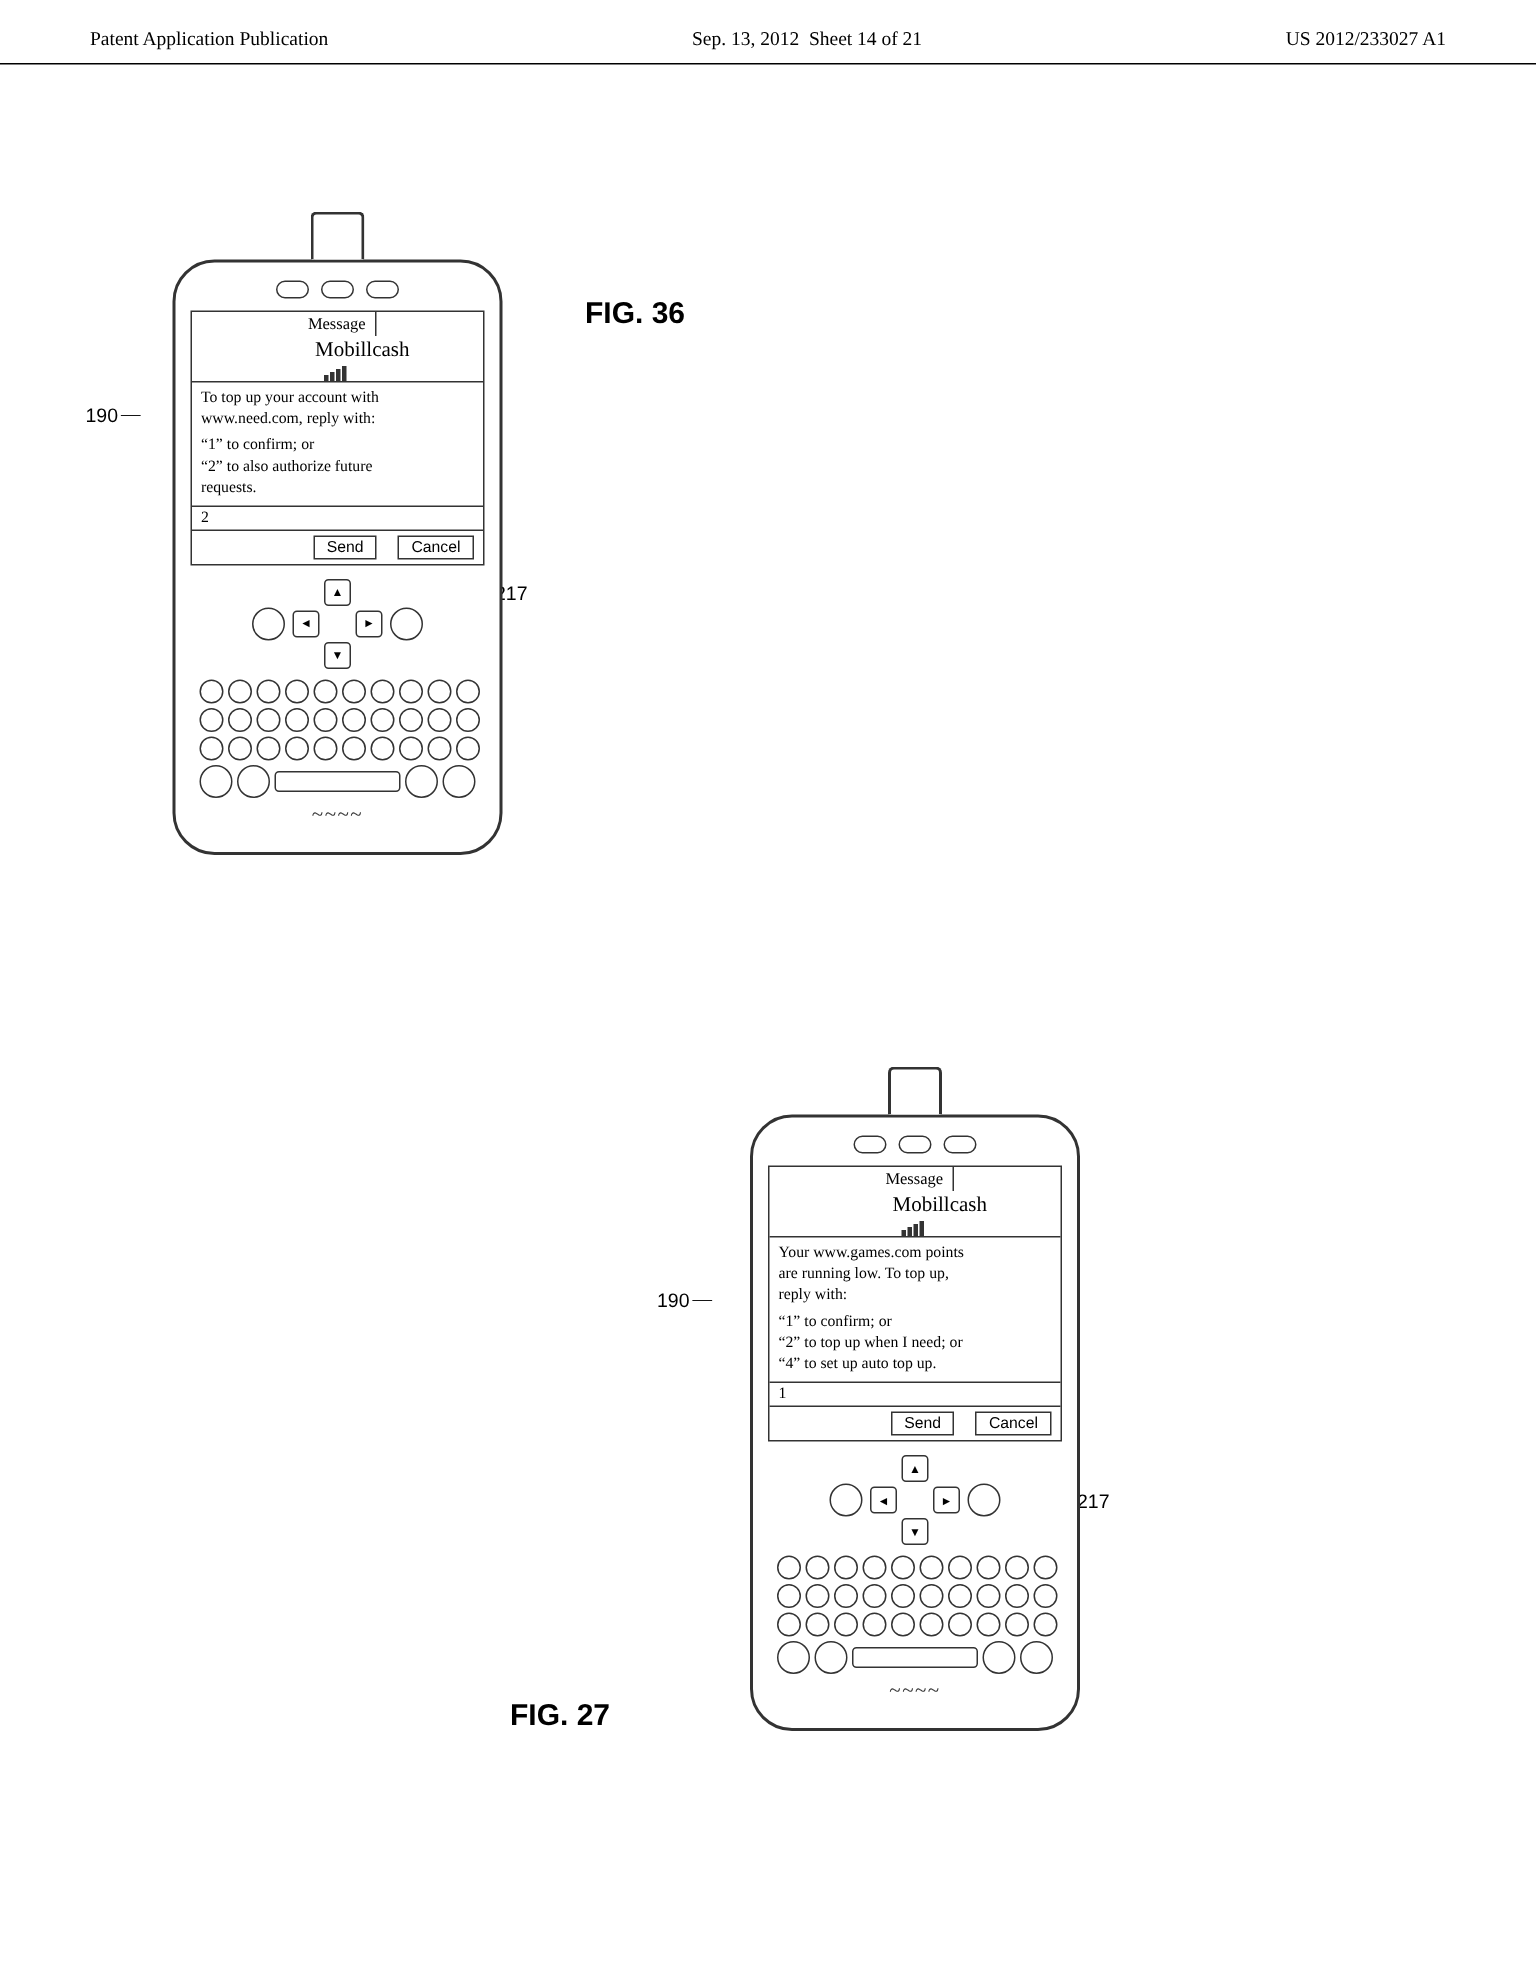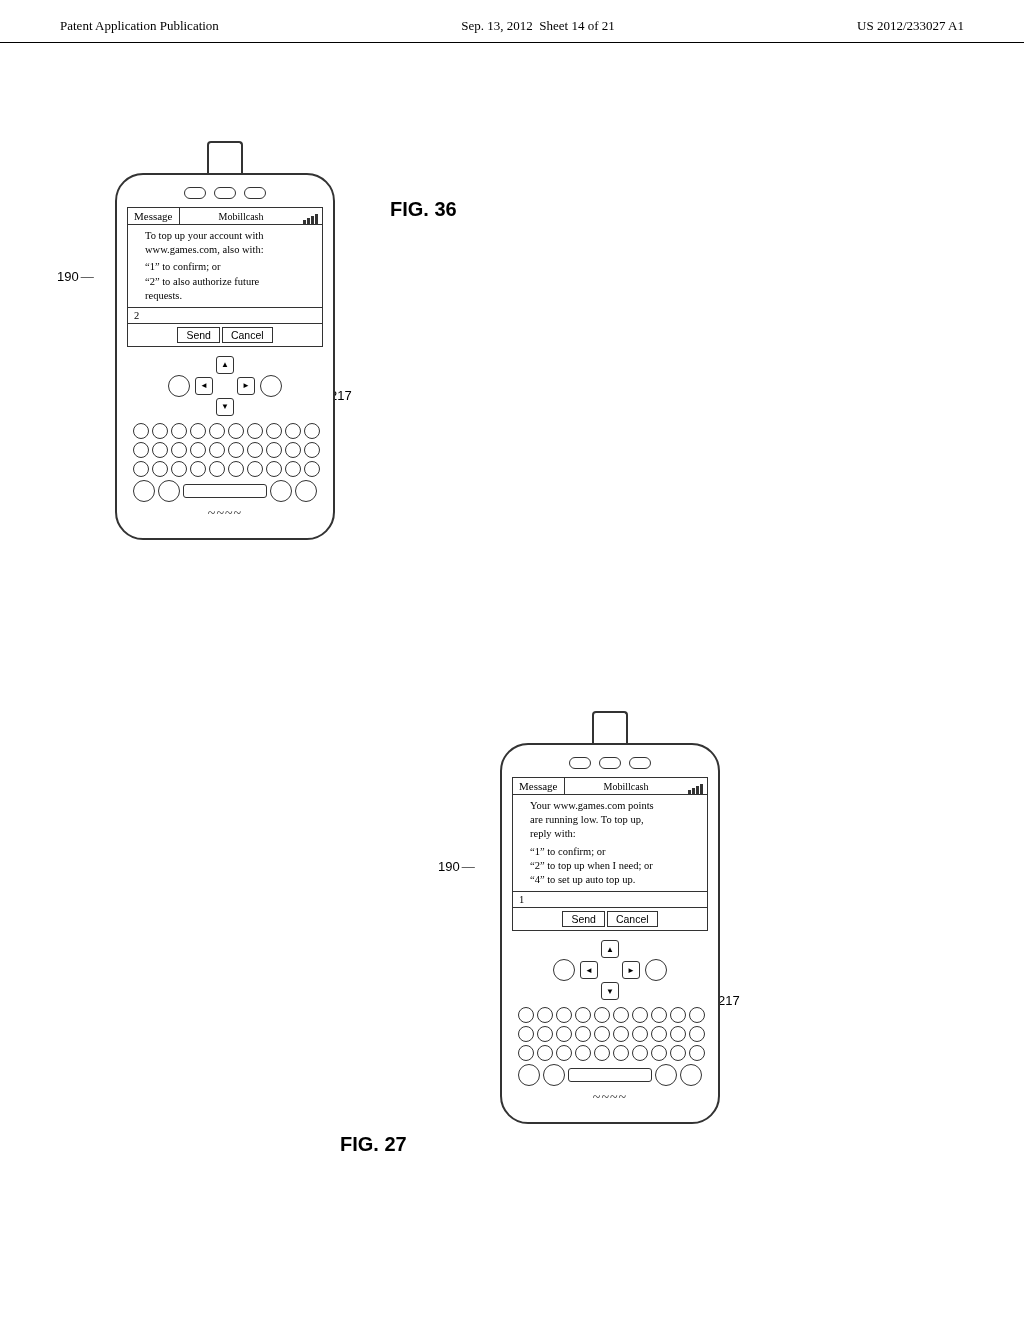--- a/index.html
+++ b/index.html
@@ -72,67 +72,67 @@
       border: 1.5px solid #333;
       padding: 0;
       font-size: 11px;
       margin-bottom: 8px;
       background: #fff;
     }
 
     .screen-header {
       display: flex;
       border-bottom: 1.5px solid #333;
-      align-items: flex-end;
+      align-items: center;
+      flex-direction: column;
     }
 
     .screen-header-msg {
       border-right: 1.5px solid #333;
       padding: 2px 6px;
       font-size: 11px;
     }
 
     .screen-header-name {
       padding: 2px 6px;
       flex: 1;
-      font-size: 10px;
+      font-size: 14px;
       margin-left: 33px;
     }
 
     .screen-signal {
       display: flex;
       align-items: flex-end;
       gap: 1px;
       padding-right: 4px;
     }
 
     .signal-bar {
       background: #333;
       width: 3px;
     }
 
     .screen-body {
       padding: 4px 6px;
       font-size: 10.5px;
       line-height: 1.35;
-      margin-left: 11px;
     }
 
     .screen-input {
       border-top: 1.5px solid #333;
       padding: 2px 6px;
       font-size: 10.5px;
       min-height: 16px;
     }
 
     .screen-actions {
       border-top: 1.5px solid #333;
       display: flex;
-      justify-content: center;
-      gap: 2px;
+      justify-content: flex-end;
+      gap: 14px;
       padding: 3px 6px;
     }
 
     .screen-btn {
       border: 1.5px solid #333;
       padding: 1px 8px;
       font-size: 10.5px;
       background: #fff;
     }
 
@@ -266,21 +266,21 @@
           <span class="screen-header-name">Mobillcash</span>
           <div class="screen-signal">
             <div class="signal-bar" style="height:4px;"></div>
             <div class="signal-bar" style="height:6px;"></div>
             <div class="signal-bar" style="height:8px;"></div>
             <div class="signal-bar" style="height:10px;"></div>
           </div>
         </div>
         <div class="screen-body">
           <div>To top up your account with</div>
-          <div>www.games.com, also with:</div>
+          <div>www.need.com, reply with:</div>
           <div style="margin-top:3px;">“1” to confirm; or</div>
           <div>“2” to also authorize future</div>
           <div>requests.</div>
         </div>
         <div class="screen-input">
           <span>2</span>
         </div>
         <div class="screen-actions">
           <button class="screen-btn">Send</button>
           <button class="screen-btn">Cancel</button>

